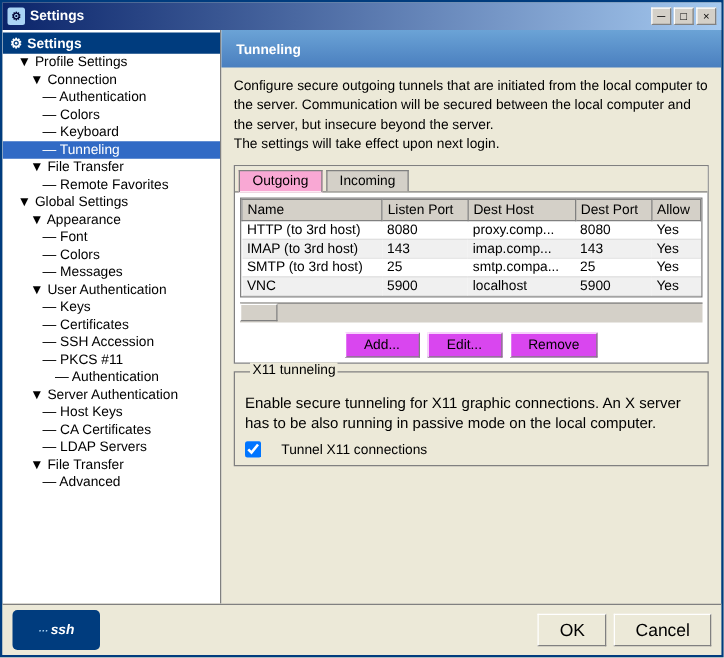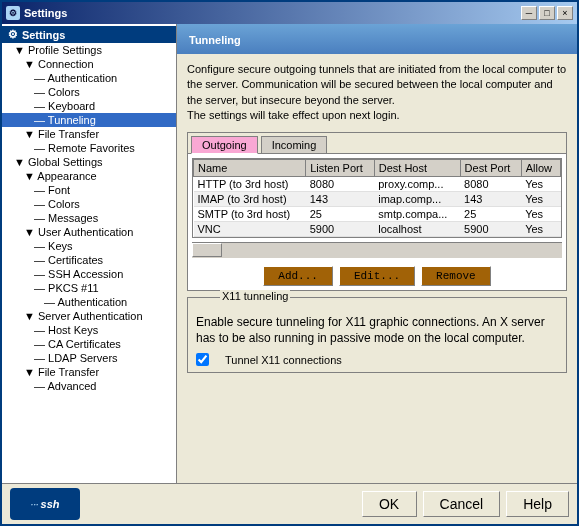--- a/index.html
+++ b/index.html
@@ -97,28 +97,27 @@
     td { padding: 1px 4px; border-bottom: 1px solid #e0e0e0; }
     tbody tr:nth-child(even) { background: #f0f0f0; }
     tbody tr { background: white; }
 
     .scrollbar-x { height: 16px; background: #d4d0c8; border-top: 1px solid #808080; display: flex; align-items: center; position: relative; margin: 0 4px 4px 4px; }
     .scrollbar-thumb { width: 30px; height: 14px; background: #d4d0c8; border: 1px solid; border-color: #fff #808080 #808080 #fff; position: absolute; left: 0; }
 
     .button-row { display: flex; gap: 6px; justify-content: center; padding: 4px 4px 4px 4px; }
     .btn {
       padding: 3px 14px;
-      background: #a16207;
+      background: #d946ef;
       border: 1px solid;
       border-color: #fff #808080 #808080 #fff;
       cursor: pointer;
       font-size: 11px;
       min-width: 60px;
       text-align: center;
-      font-family: Liberation Mono, monospace;
     }
 
     .x11-section { border: 1px solid #808080; padding: 6px 8px; margin-top: 6px; }
     .x11-wrapper { position: relative; }
     .x11-desc { margin-bottom: 6px; font-size: 12px; line-height: 1.4; }
     .checkbox-row { display: flex; align-items: center; gap: 16px; }
     .checkbox-label { font-size: 11px; }
 
     .bottom-bar {
       display: flex;
@@ -350,21 +349,21 @@
           <div class="button-row">
             <button class="btn">Add...</button>
             <button class="btn">Edit...</button>
             <button class="btn">Remove</button>
           </div>
         </div>
 
         <div class="x11-wrapper">
           <div class="x11-section">
             <div style="position:relative; margin-bottom: 4px;">
-              <span style="position:absolute; top:-14px; left:4px; background:#ece9d8; padding:0 2px; font-size:11px;margin-left:20px;">X11 tunneling</span>
+              <span style="position:absolute; top:-14px; left:4px; background:#ece9d8; padding:0 2px; font-size:11px;">X11 tunneling</span>
             </div>
             <div style="height:6px;"></div>
             <div class="x11-desc">Enable secure tunneling for X11 graphic connections. An X server has to be also running in passive mode on the local computer.</div>
             <div class="checkbox-row">
               <input type="checkbox" id="x11-check" checked="" style="">
               <label for="x11-check" class="checkbox-label">Tunnel X11 connections</label>
             </div>
           </div>
         </div>
       </div>
@@ -372,16 +371,15 @@
   </div>
 
   <div class="bottom-bar">
     <div class="ssh-logo">
       <span class="ssh-logo-dots">···</span>
       <span>ssh</span>
     </div>
     <div class="bottom-buttons">
       <button class="bottom-btn">OK</button>
       <button class="bottom-btn">Cancel</button>
-      <button class="bottom-btn">Help</button>
     </div>
   </div>
 </div>
 
 </body></html>

